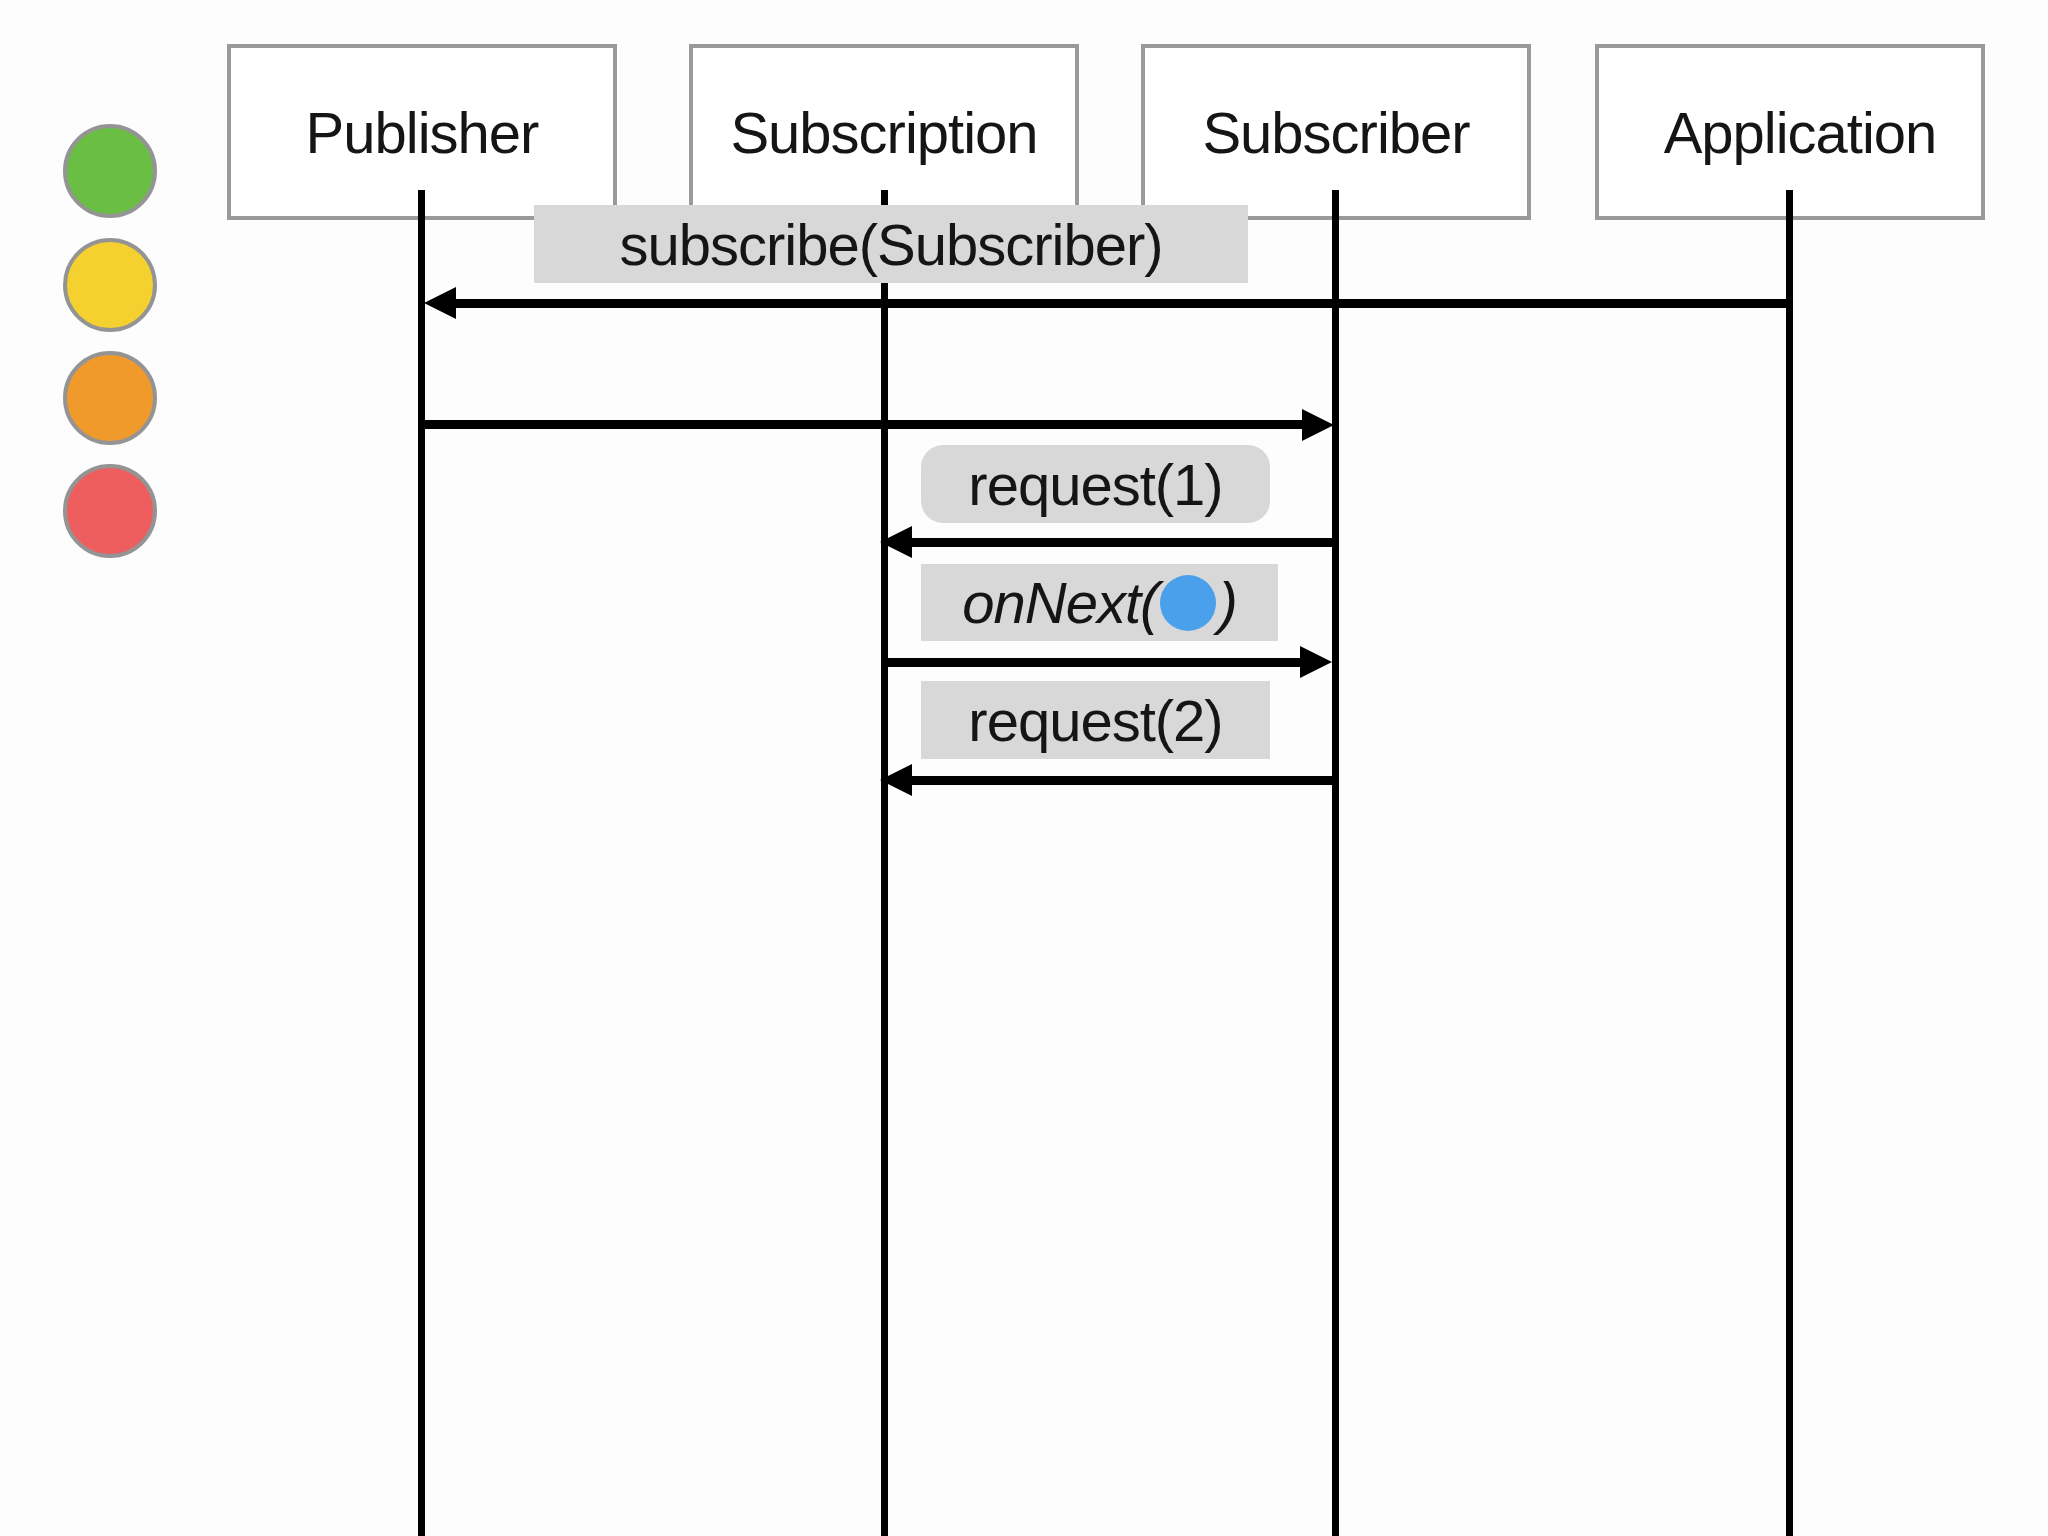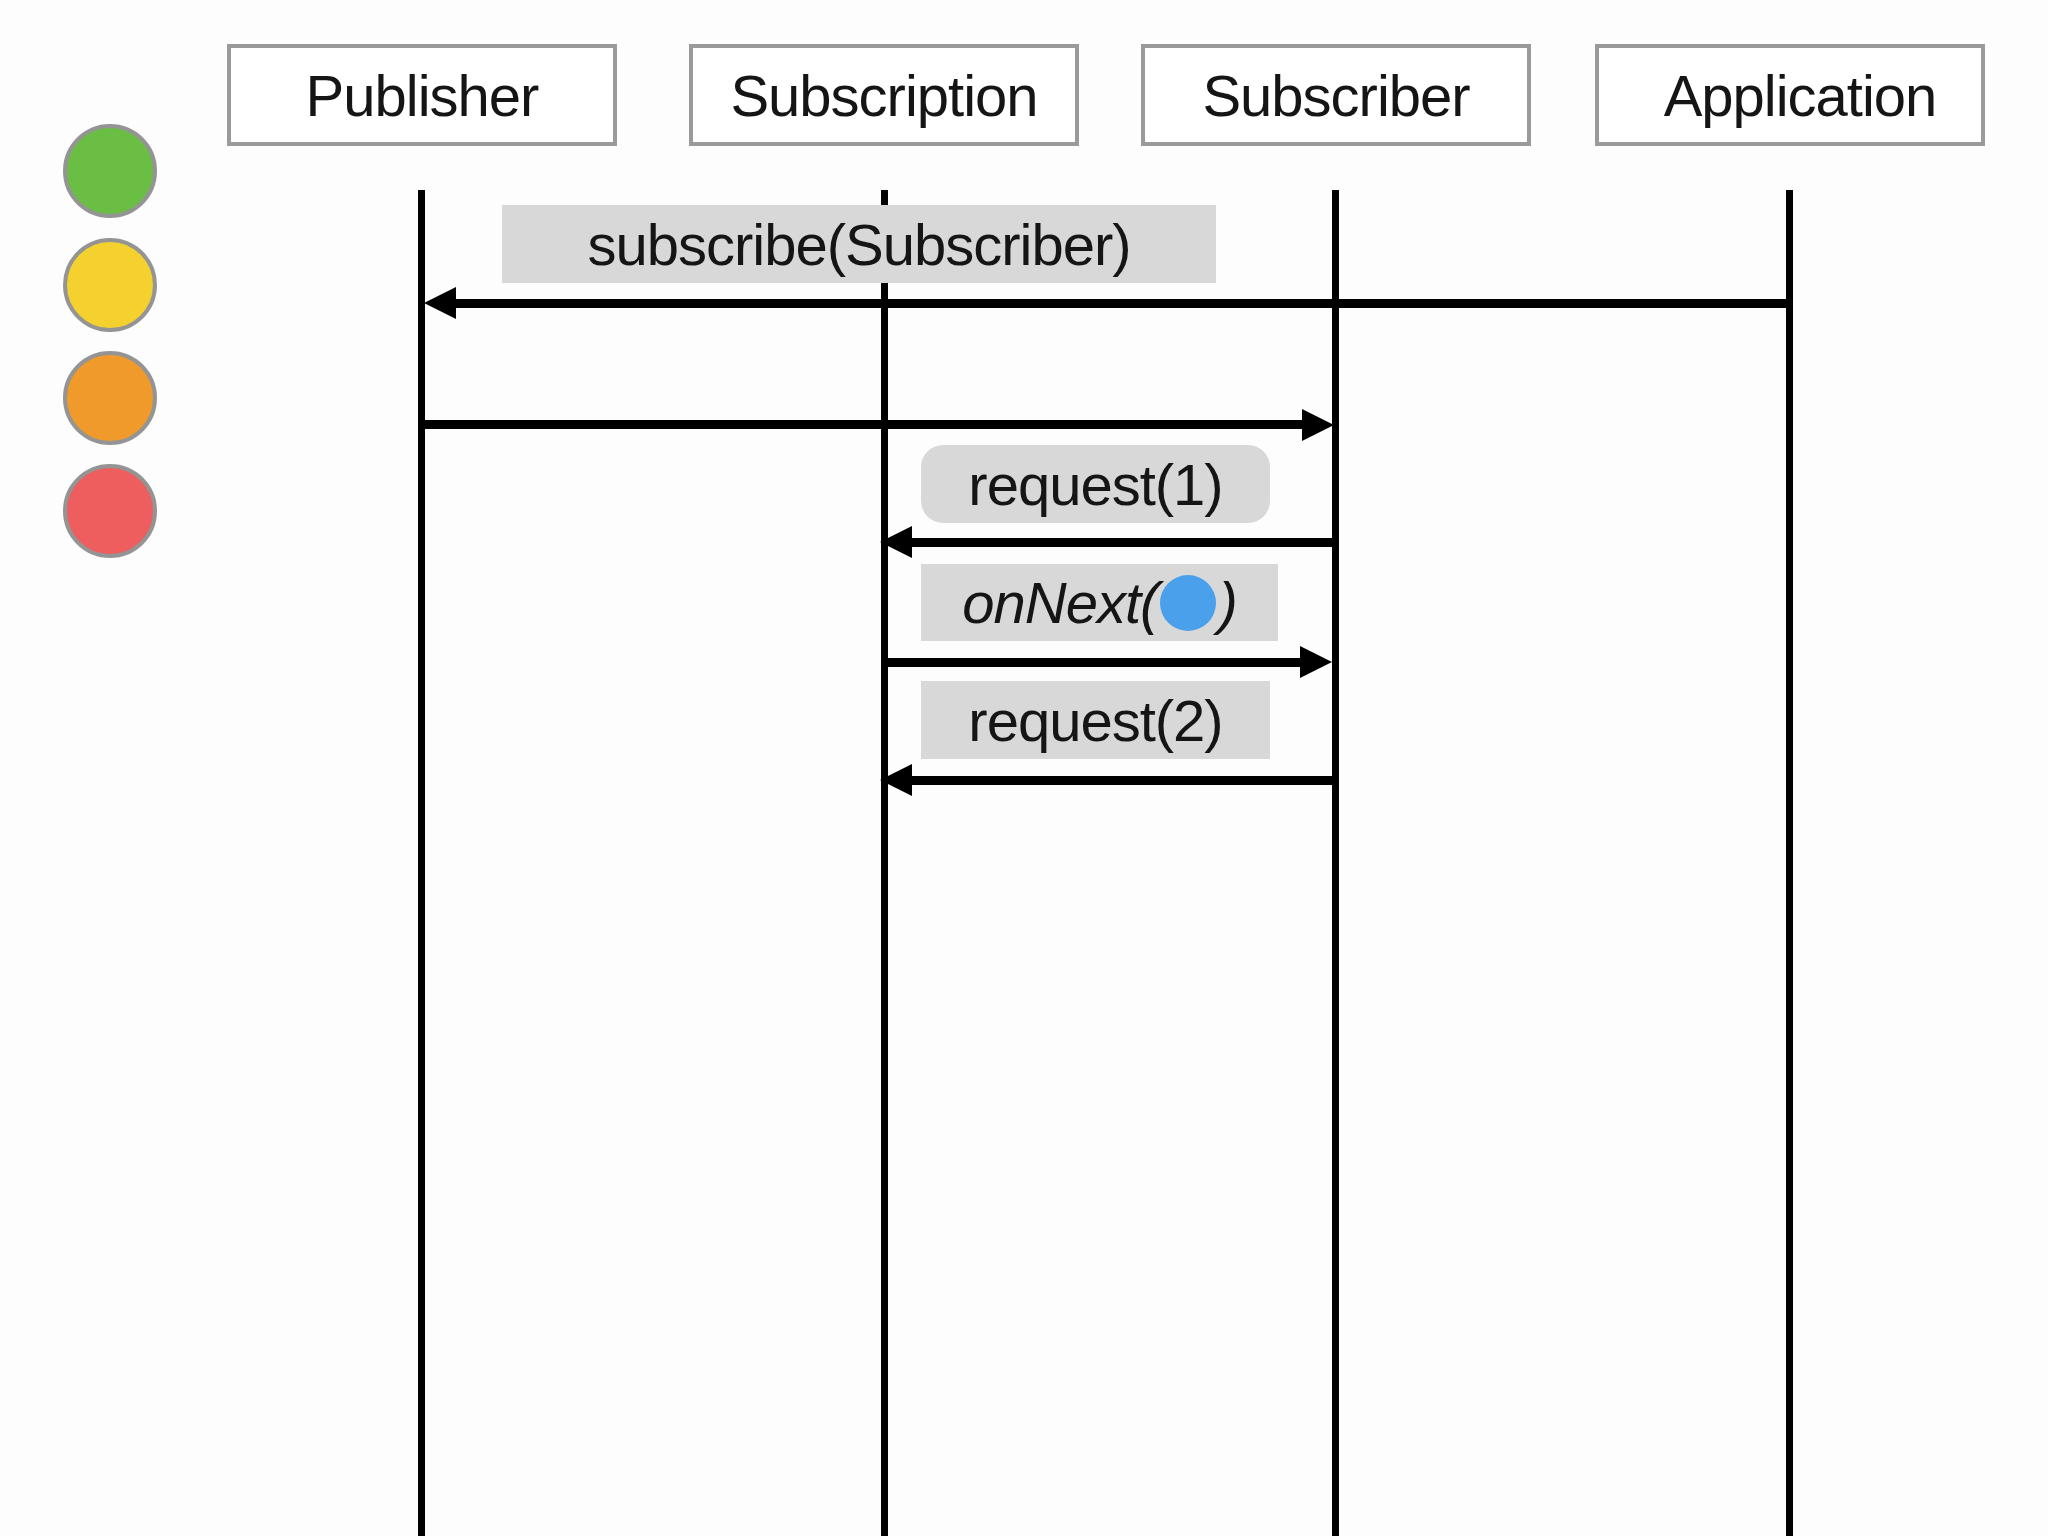--- a/index.html
+++ b/index.html
@@ -30,21 +30,21 @@
   .legend-dot.d0 { top: 124px; background: #6bbe44; }
   .legend-dot.d1 { top: 238px; background: #f4d12e; }
   .legend-dot.d2 { top: 351px; background: #f19a2c; }
   .legend-dot.d3 { top: 464px; background: #ee5e5e; }
 
   
   .actor-box {
     position: absolute;
     top: 44px;
     width: 390px;
-    height: 102px;
+    height: 176px;
     background: #ffffff;
     border: 4px solid #9a9a9a;
     box-sizing: border-box;
     display: flex;
     align-items: center;
     justify-content: center;
     font-size: 58px;
     letter-spacing: -1px;
     color: #151515;
   }
@@ -103,21 +103,21 @@
     font-size: 58px;
     letter-spacing: -1px;
     color: #151515;
     display: flex;
     align-items: center;
     justify-content: center;
     box-sizing: border-box;
     z-index: 3;
     white-space: nowrap;
   }
-  .label-subscribe   { left: 502px; top: 205px; width: 714px; height: 78px; }
+  .label-subscribe   { left: 534px; top: 205px; width: 714px; height: 78px; }
   .label-onsubscribe { left: 515px; top: 325px; width: 856px; height: 78px; }
   .label-request1    { left: 921px; top: 445px; width: 349px; height: 78px; border-radius: 22px; }
   .label-onnext      { left: 921px; top: 564px; width: 357px; height: 77px; font-style: italic; }
   .label-request2    { left: 921px; top: 681px; width: 349px; height: 78px; }
 
   .inline-dot {
     display: inline-block;
     width: 56px;
     height: 56px;
     border-radius: 50%;

